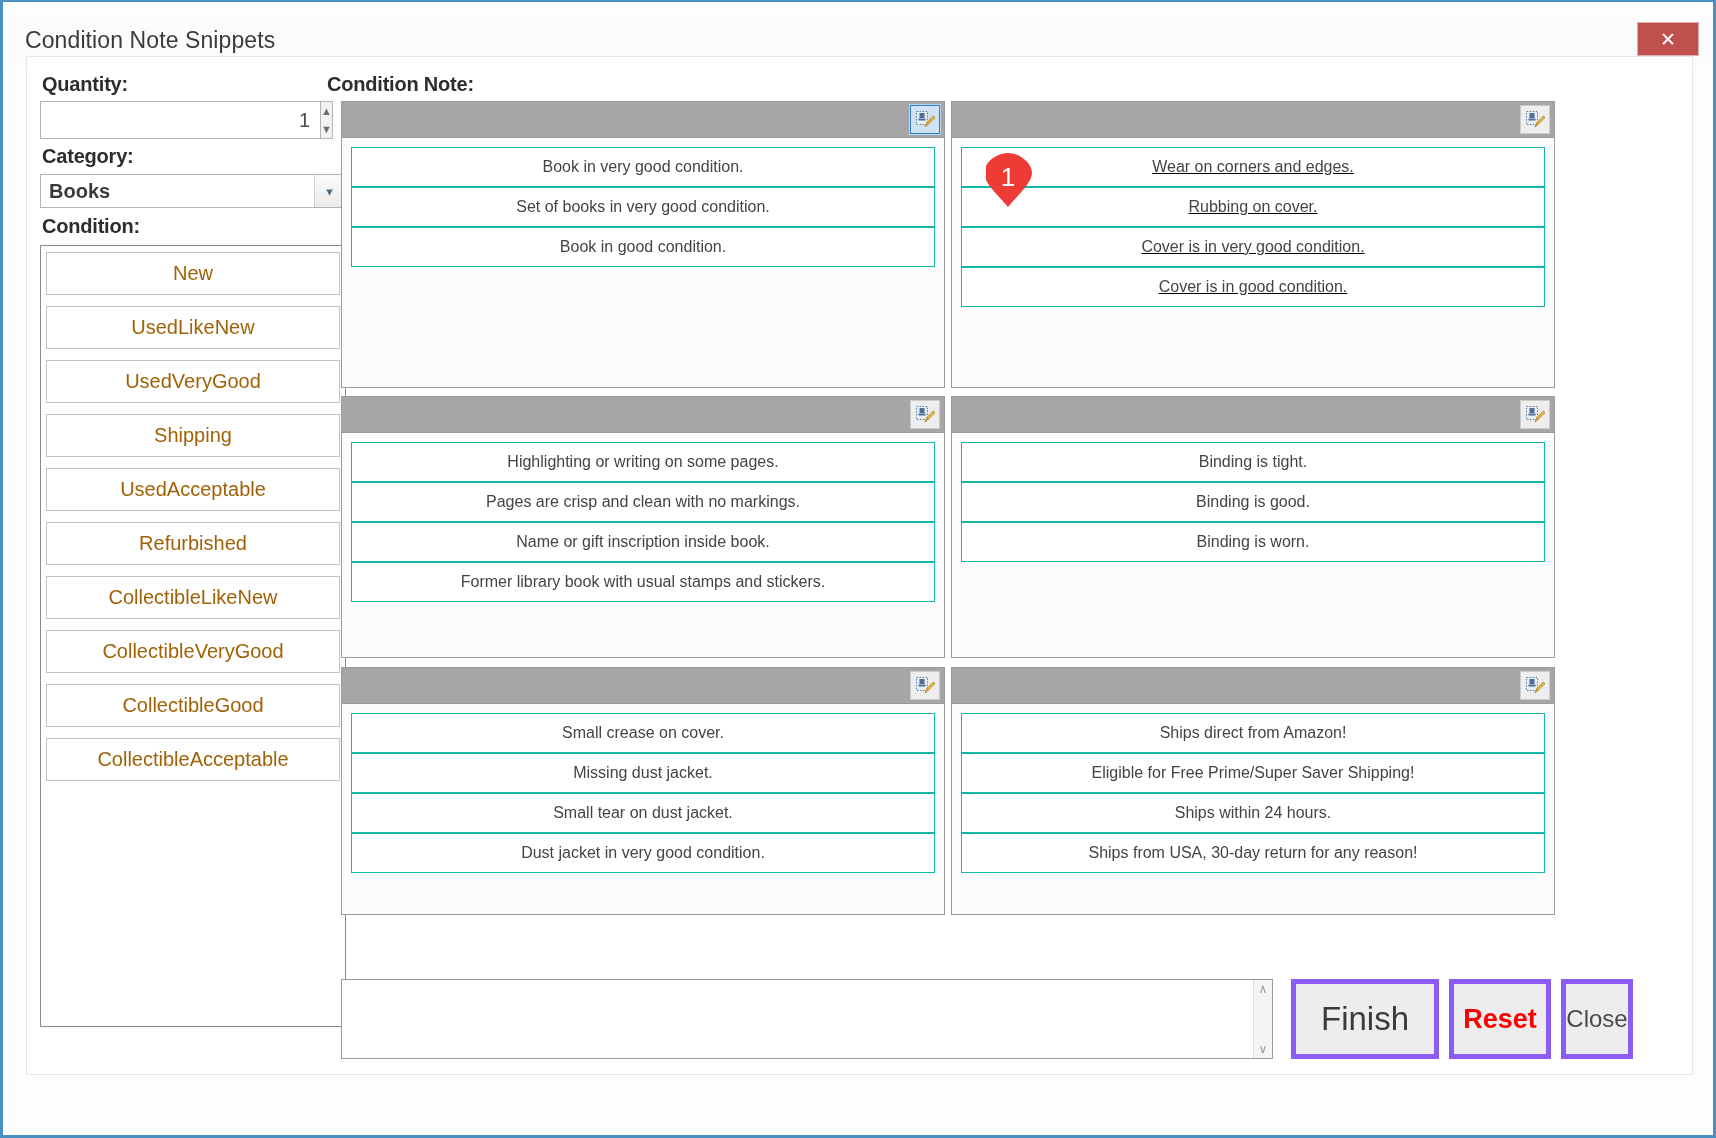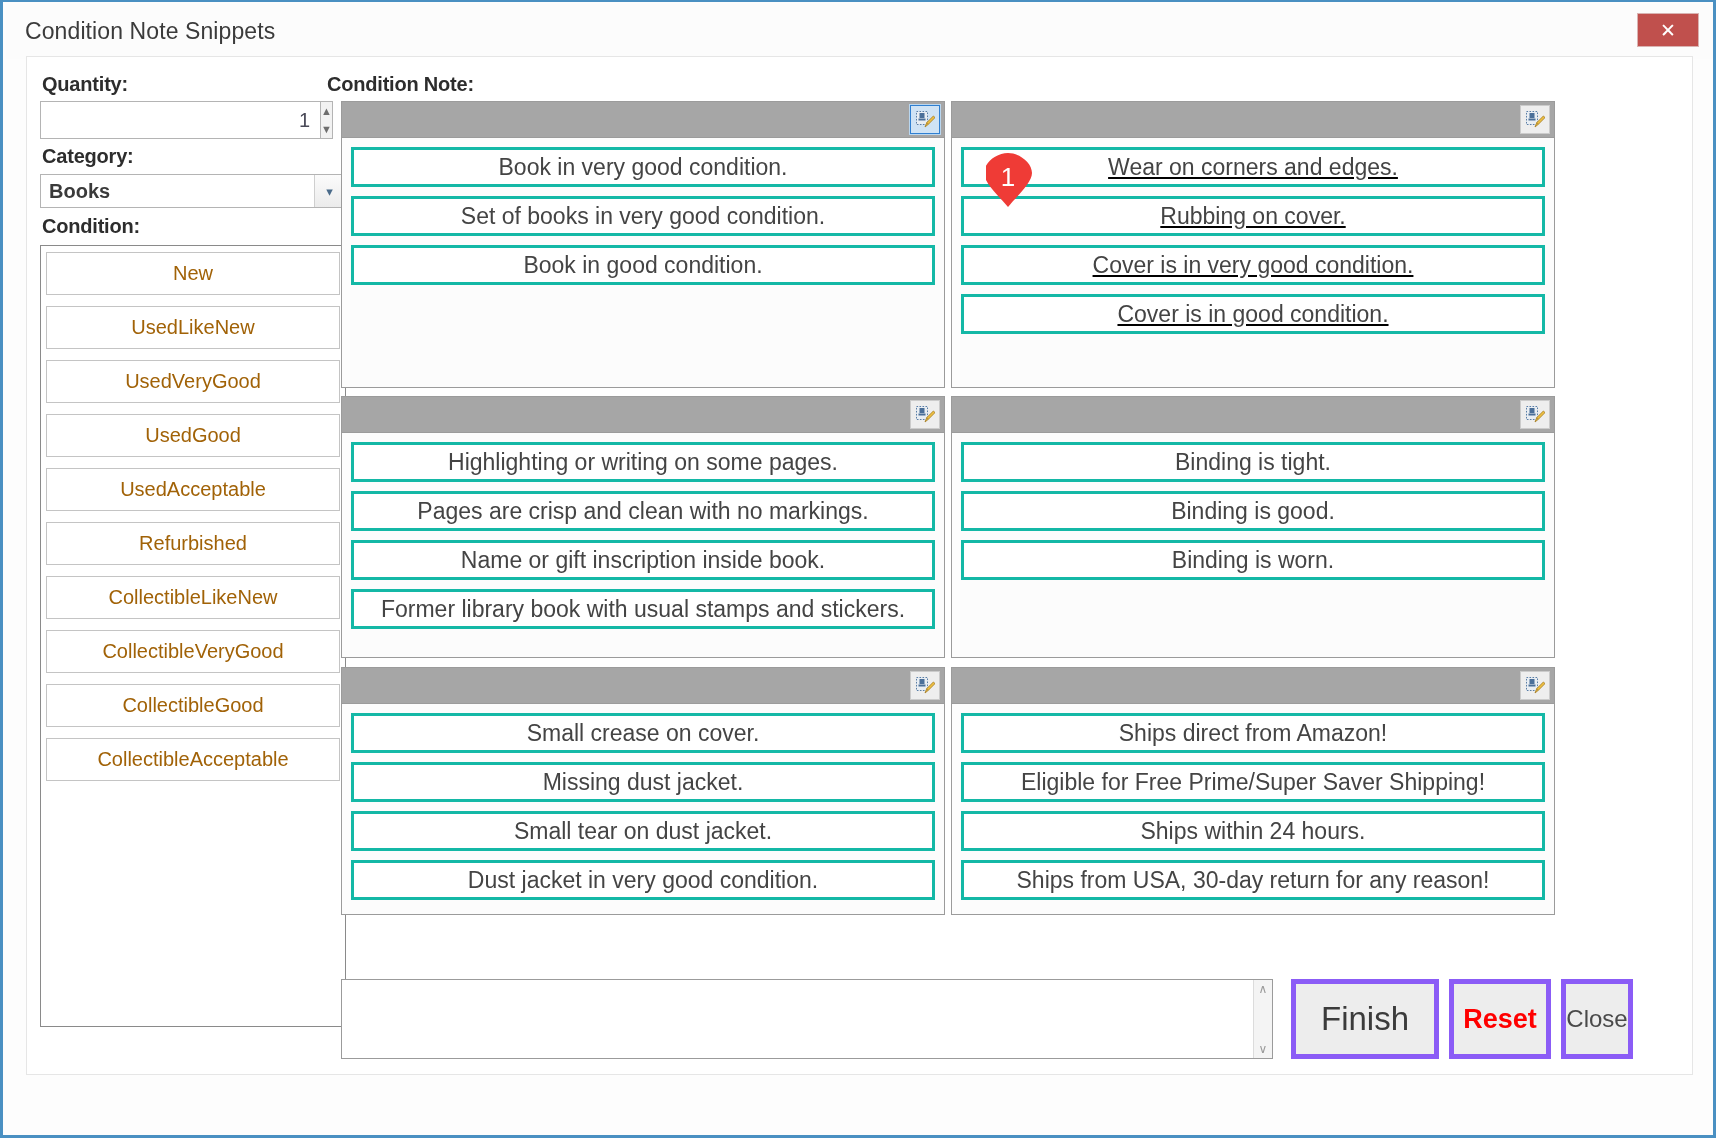--- a/index.html
+++ b/index.html
@@ -16,21 +16,21 @@
     position: absolute;
     left: 0; top: 0;
     width: 1716px; height: 1138px;
     background: #fdfdfd;
     border: 3px solid #4a90c2;
     border-top-width: 2px;
     overflow: hidden;
   }
   #titlebar {
     position: absolute;
-    left: 3px; top: 2px;
+    left: 3px; top: 11px;
     width: 1707px; height: 55px;
     background: #fcfcfc;
     display: flex;
     align-items: center;
   }
   #title-text {
     margin-left: 19px;
     font-size: 23px;
     color: #3b3b3b;
     letter-spacing: 0.1px;
@@ -177,25 +177,24 @@
   .edit-icon-btn.selected {
     background: #cfe3f5;
     border: 1px solid #2f7fd1;
     outline: 1px solid #b9d6ef;
   }
   .panel-body {
     padding: 9px 9px 0 9px;
   }
   .snippet-btn {
     height: 40px;
-    margin-bottom: 9px;
-    border: 3px solid #14b8a6;
-    background: #ffffff;
-    display: flex; align-items: center; justify-content: center;
-    font-size: 23px;
+    border: 1px solid #14b8a6;
+    background: #ffffff;
+    display: flex; align-items: center; justify-content: center;
+    font-size: 16px;
     color: #444444;
     cursor: pointer;
     white-space: nowrap;
   }
 
   
   #badge {
     position: absolute;
     left: 645px; top: 50px;
     width: 54px; height: 58px;
@@ -289,21 +288,21 @@
         <span id="cat-value">Books</span>
         <span id="cat-arrow">▾</span>
       </div>
 
       <div id="cond-label" class="section-label">Condition:</div>
 
       <div id="cond-list">
           <div class="cond-item">New</div>
           <div class="cond-item">UsedLikeNew</div>
           <div class="cond-item">UsedVeryGood</div>
-          <div class="cond-item">UsedGood</div>
+          <div class="cond-item">Shipping</div>
           <div class="cond-item">UsedAcceptable</div>
           <div class="cond-item">Refurbished</div>
           <div class="cond-item">CollectibleLikeNew</div>
           <div class="cond-item">CollectibleVeryGood</div>
           <div class="cond-item">CollectibleGood</div>
           <div class="cond-item">CollectibleAcceptable</div>
         </div>
     </div>
 
     <div id="notes-label" class="section-label">Condition Note:</div>

